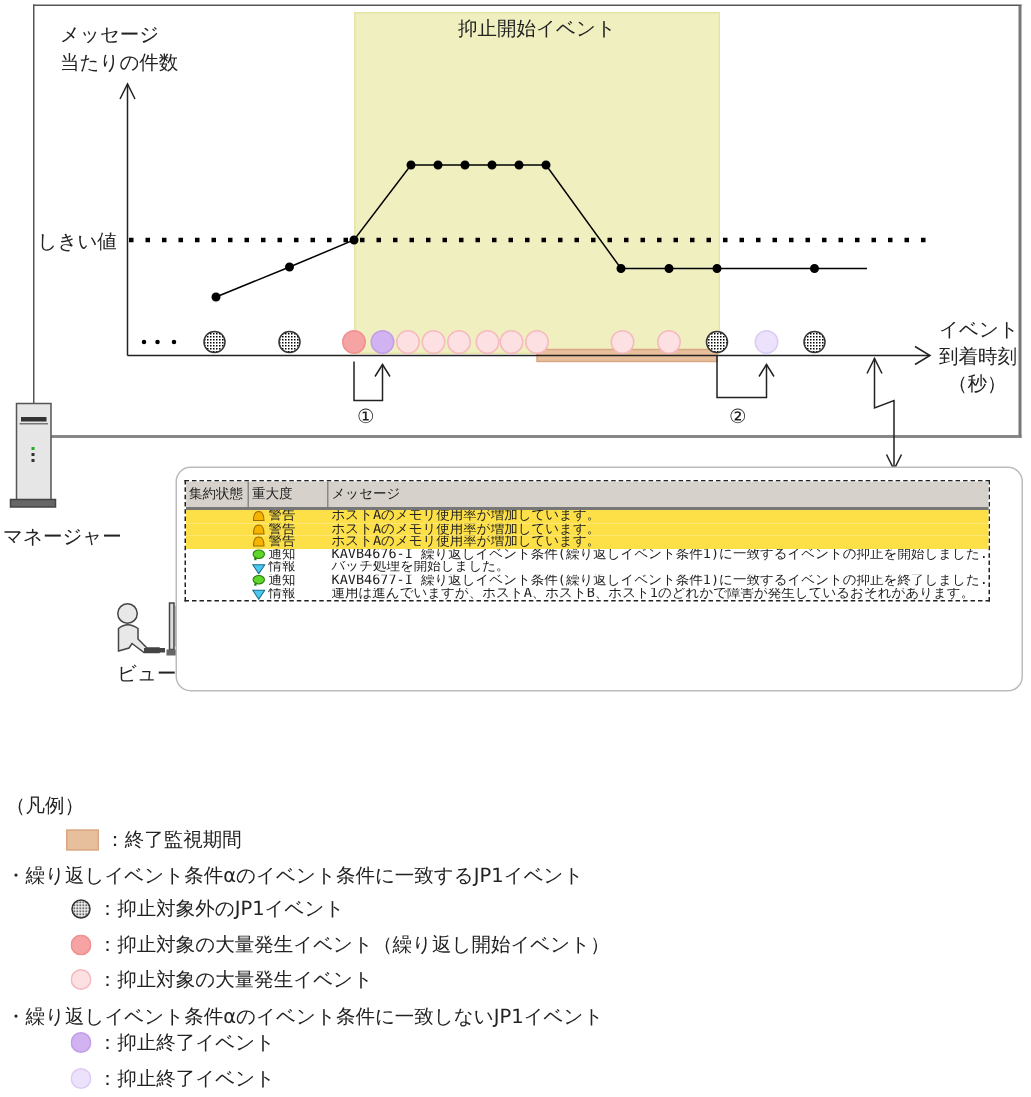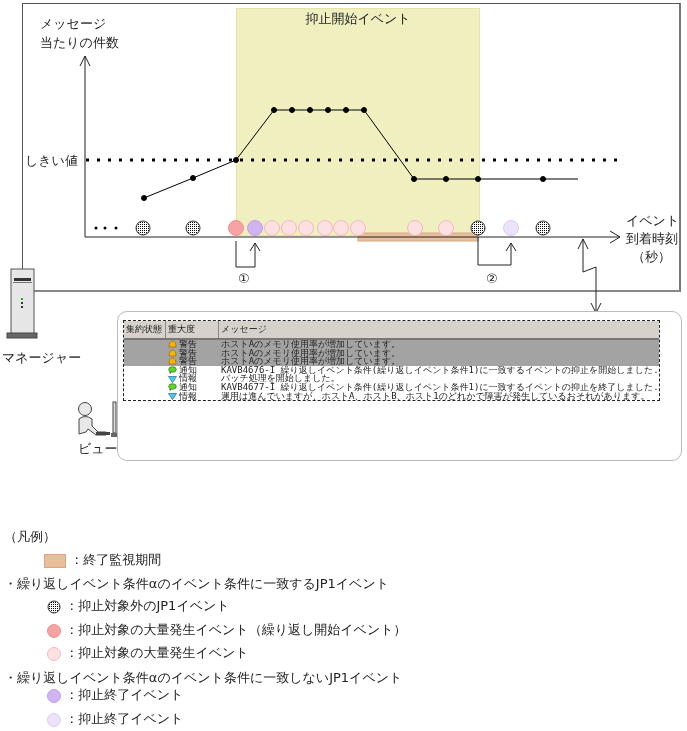--- a/index.html
+++ b/index.html
@@ -10,21 +10,21 @@
            border-right: 2px solid #777; border-bottom: 2px solid #888; background: #fff; box-sizing: border-box; }
   .suppress { left: 236px; top: 8px; width: 244px; height: 228px; background: #f0efc0; border: 1px solid #e6e4a6; box-sizing: border-box; }
   .suppress-title { left: 236px; top: 10px; width: 244px; text-align: center; font-size: 13px; }
   .ylabel { left: 40px; top: 14px; font-size: 13px; line-height: 19px; }
   .txt13 { font-size: 13px; }
   .viewer-box { left: 117px; top: 311px; width: 565px; height: 150px; border: 1px solid #bbb; border-radius: 10px; background: #fff; box-sizing: border-box; }
   .grid { left: 123px; top: 320px; width: 537px; border: 1px dashed #222; box-sizing: border-box; font-size: 9px; font-family: "DejaVu Sans Mono", monospace; }
   .grid-head { display: flex; background: #d6d2cb; height: 17px; align-items: center; border-bottom: 2px solid #777; }
   .grid-head div { border-right: 1px solid #888; height: 100%; display: flex; align-items: center; padding-left: 2px; box-sizing: border-box; font-family: "DejaVu Sans", sans-serif; font-size: 9px; }
   .grid-row { display: flex; height: 8.6px; line-height: 8.6px; white-space: nowrap; overflow: hidden; }
-  .grid-row.hl { background: #a3a3a3; }
+  .grid-row.hl { background: #fde047; }
   .c1 { width: 42px; padding-left: 3px; box-sizing: border-box; margin-top: 48px; }
   .c2 { width: 53px; display: flex; align-items: center; gap: 2px; padding-left: 2px; box-sizing: border-box; }
   .c3 { flex: 1; padding-left: 2px; overflow: hidden; }
   .legend-line { font-size: 13px; }
   .sw { display: inline-block; vertical-align: middle; }
 </style>
 </head>
 <body>
 
 <div class="abs frame"></div>

